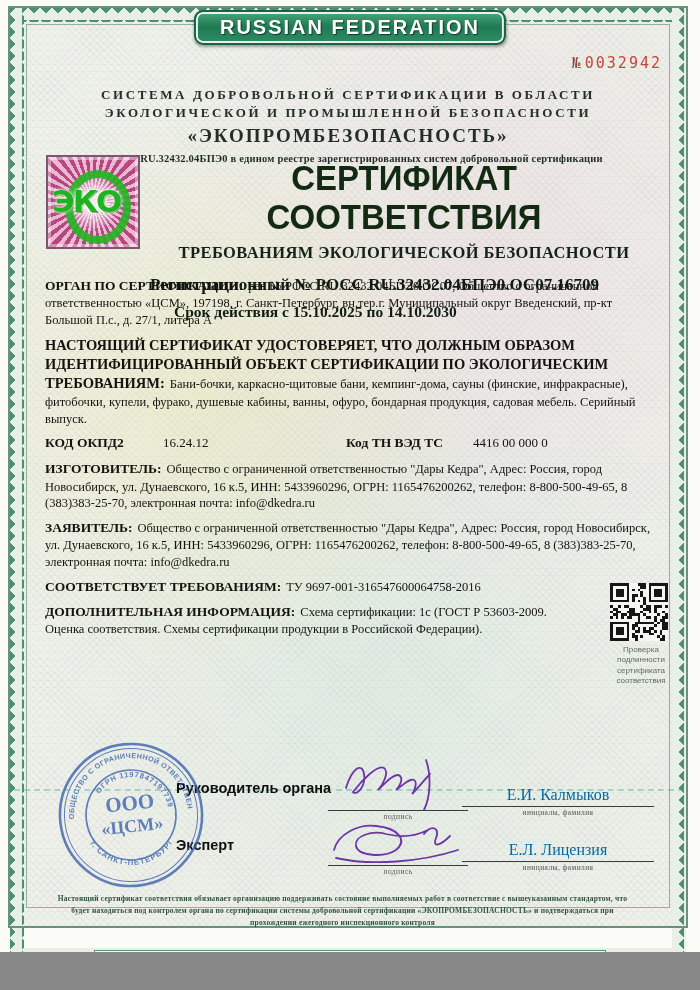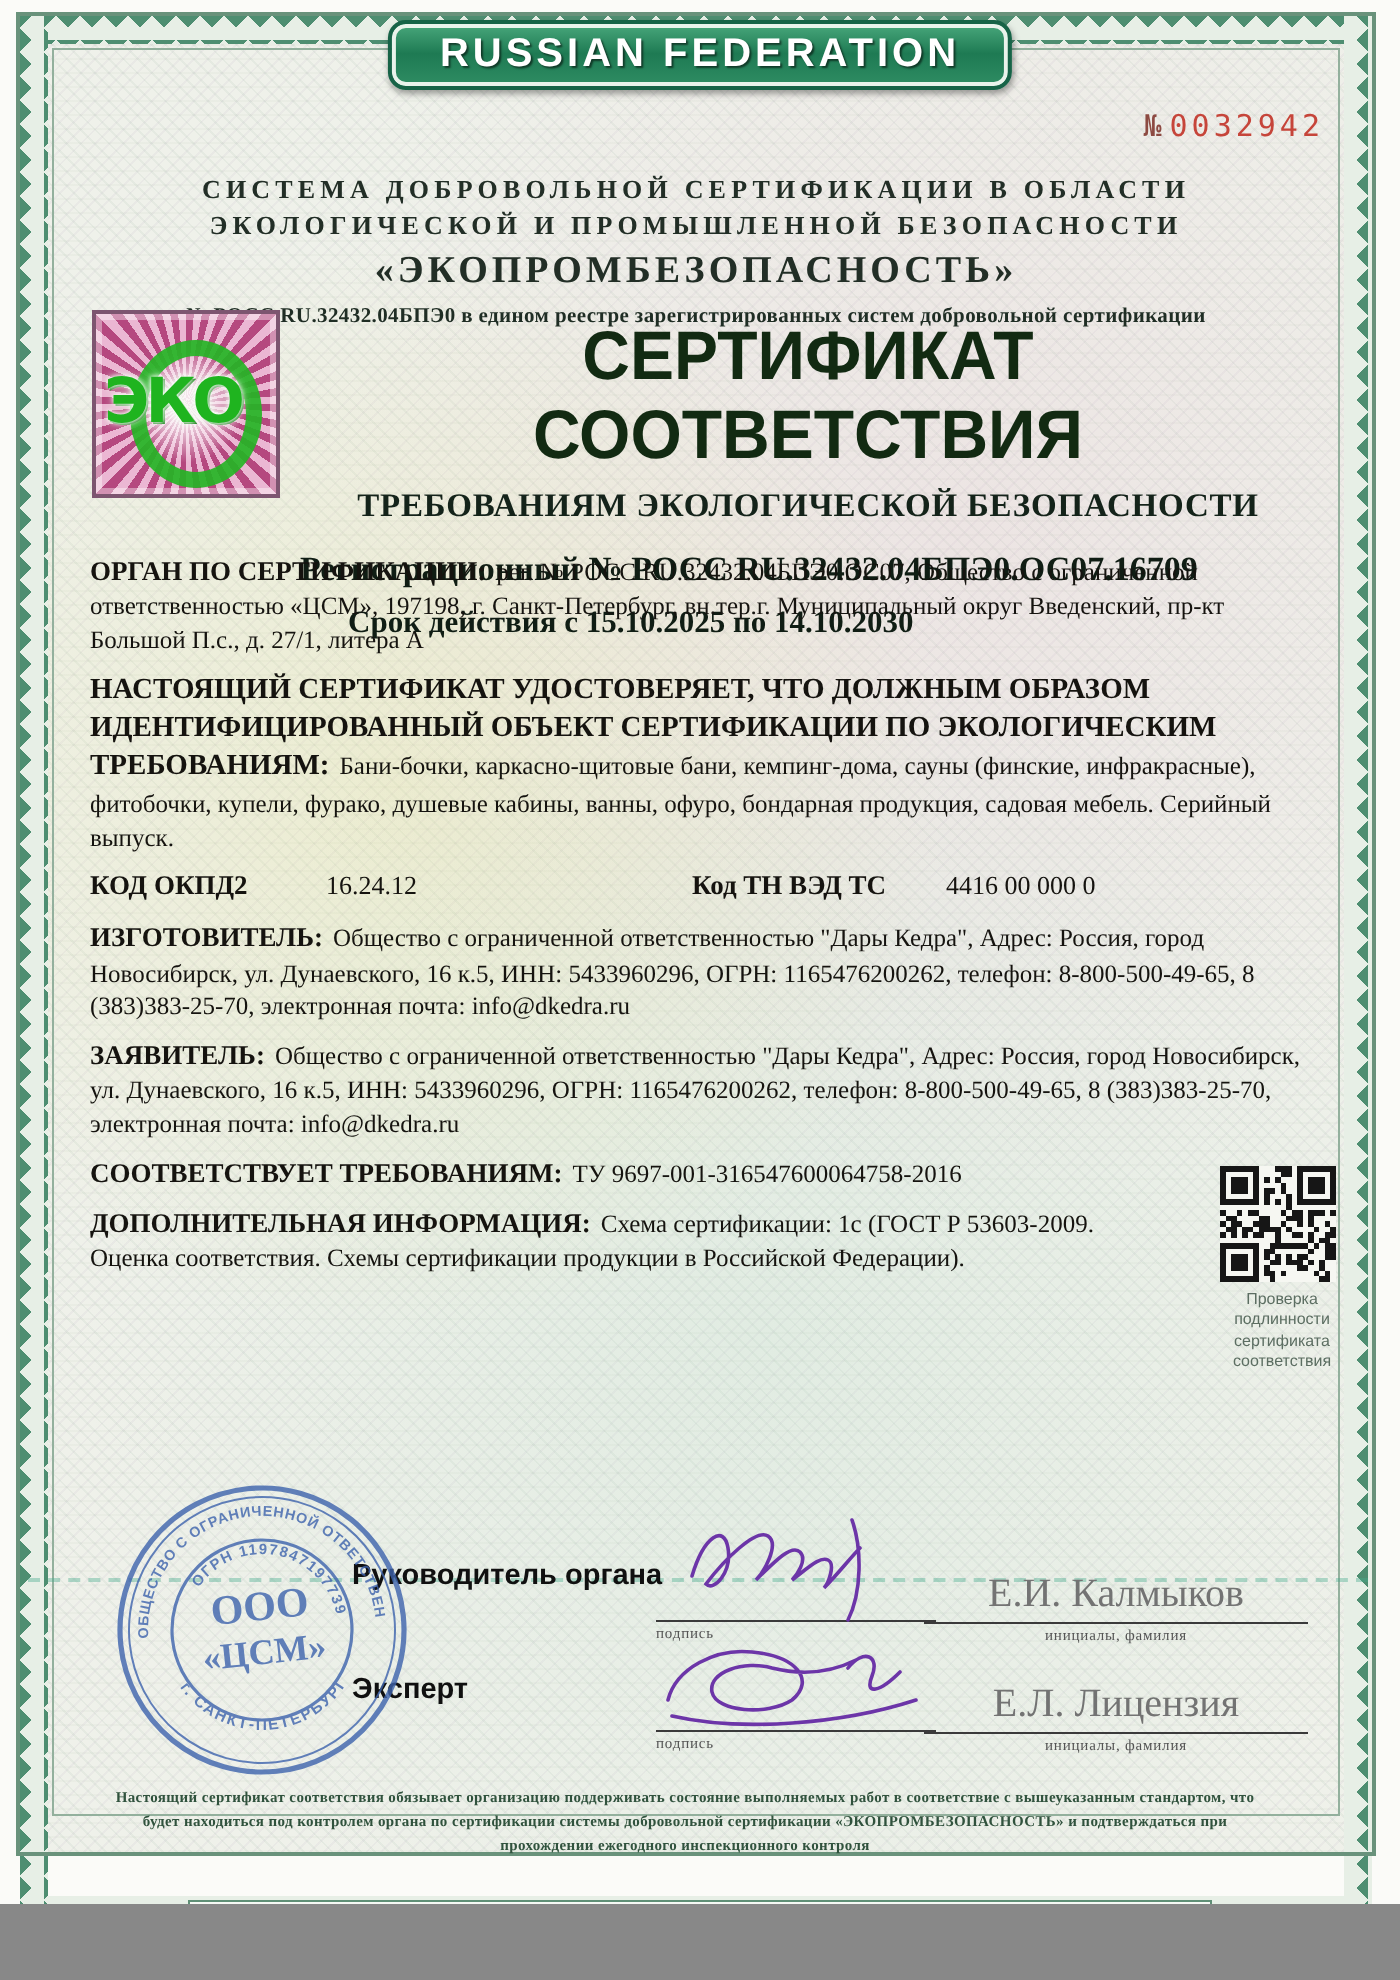--- a/index.html
+++ b/index.html
@@ -90,25 +90,25 @@
   .qr-caption{font-family:"Liberation Sans",sans-serif;font-size:8px;line-height:1.3;color:#5c6e62;margin-top:4px;}
 
   
   .sig-label{position:absolute;z-index:4;font-family:"Liberation Sans",sans-serif;font-weight:bold;
     font-size:14.5px;color:#101010;}
   .lbl-head{left:176px;top:780px;}
   .lbl-expert{left:176px;top:837px;}
   .stamp{position:absolute;left:56px;top:740px;width:150px;height:150px;z-index:5;opacity:.8;transform:rotate(-6deg);}
   .signline{position:absolute;z-index:4;width:140px;}
   .signline .rule{border-top:1.2px solid #3a3a3a;}
-  .signline .cap{display:block;font-size:7.5px;color:#555;letter-spacing:.4px;margin-top:1px;}
+  .signline .cap{display:block;text-align:center;font-size:7.5px;color:#555;letter-spacing:.4px;margin-top:1px;}
   .sl1{left:328px;top:810px;}
   .sl2{left:328px;top:865px;}
   .nameblock{position:absolute;z-index:4;width:192px;text-align:center;}
-  .nameblock .nm{font-size:20px;color:#737373;padding-bottom:2px;border-bottom:1.2px solid #3a3a3a;font-family:Liberation Serif, serif;}
+  .nameblock .nm{font-size:16px;color:#0369a1;padding-bottom:2px;border-bottom:1.2px solid #3a3a3a;font-family:Liberation Serif, serif;}
   .nameblock .cap{display:block;font-size:7.5px;color:#555;letter-spacing:.4px;margin-top:1px;}
   .nb1{left:462px;top:786px;}
   .nb2{left:462px;top:841px;}
   .sig-ink{position:absolute;z-index:6;}
   .ink1{left:338px;top:752px;}
   .ink2{left:326px;top:812px;}
 
   
   .obligation{position:absolute;left:55px;right:70px;top:893px;z-index:3;text-align:center;
     font-size:7.5px;font-weight:bold;color:#30523d;line-height:1.6;letter-spacing:.2px;}

